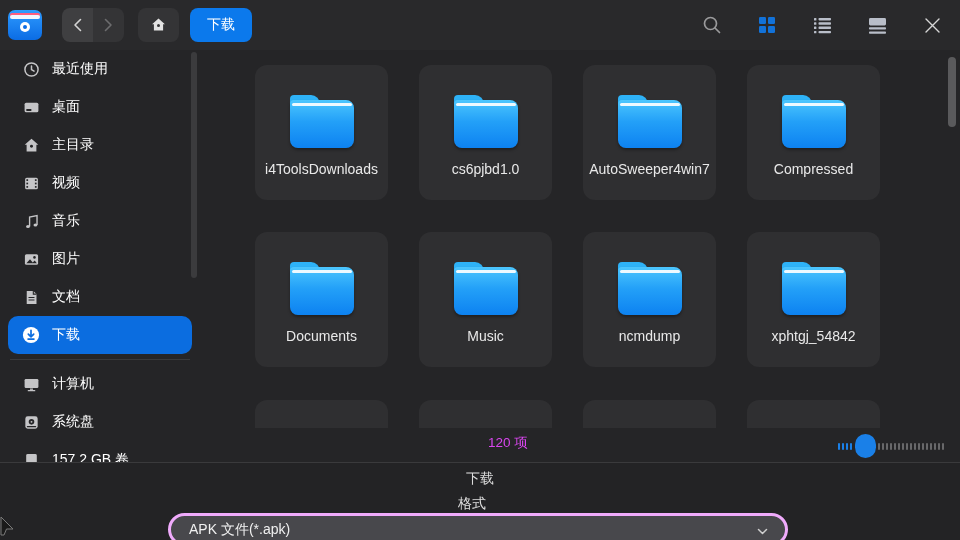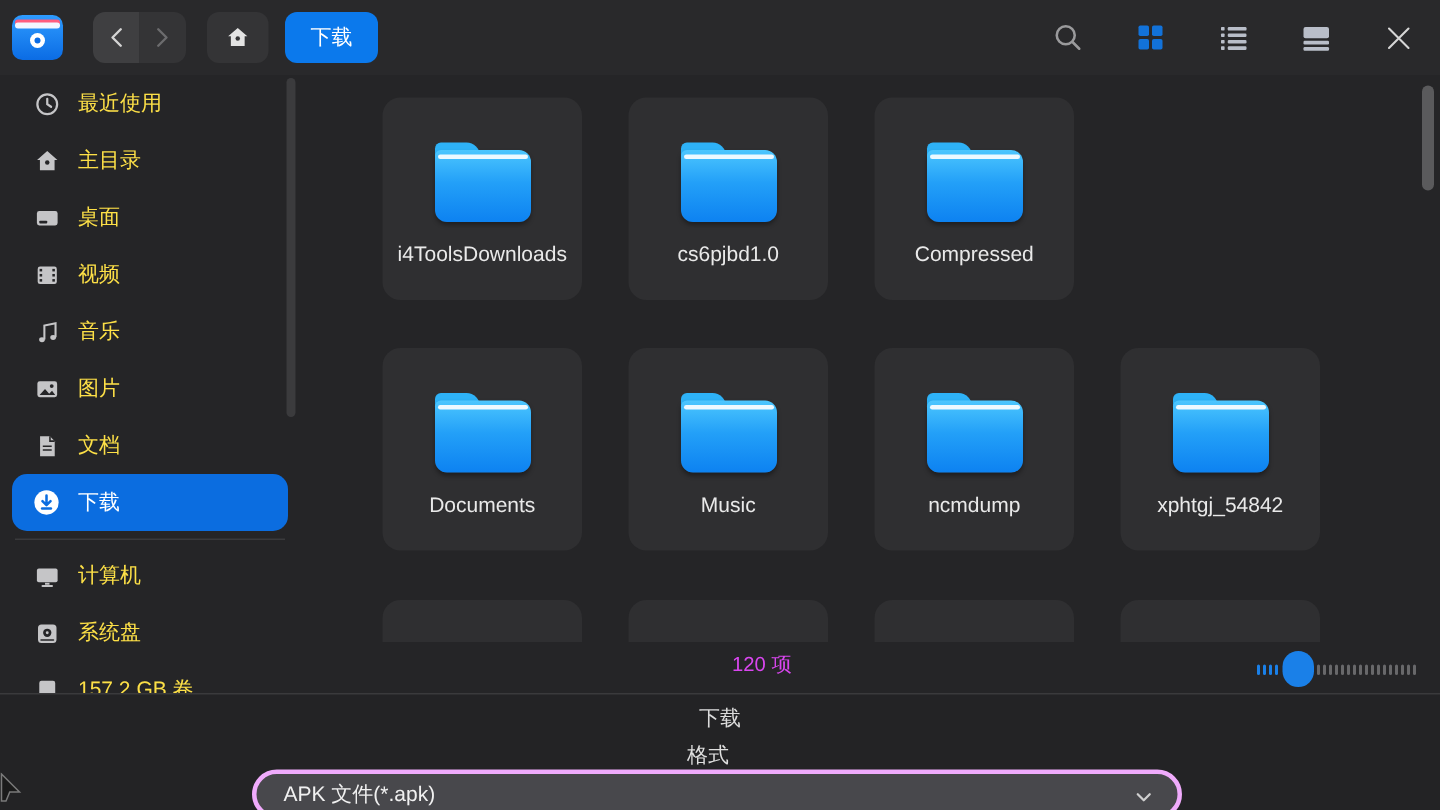--- a/index.html
+++ b/index.html
@@ -17,21 +17,21 @@
   .navbtn.back { background:#3f3f41; }
   .navbtn.fwd { background:#343436; }
   .homebtn { margin-left:14px; width:41px; height:34px; border-radius:8px; background:#343436; display:flex; align-items:center; justify-content:center; }
   .crumb { margin-left:11px; height:34px; min-width:62px; padding:0 14px; border-radius:8px; background:#0b79ec; color:#ffffff; font-size:14px; display:flex; align-items:center; justify-content:center; }
   .tb-right { margin-left:auto; display:flex; align-items:center; gap:23px; margin-right:12px; }
   .tb-icon { width:32px; height:32px; display:flex; align-items:center; justify-content:center; }
 
   
   .body { position:absolute; top:50px; left:0; right:0; bottom:78px; display:flex; overflow:hidden; }
   .sidebar { position:relative; width:200px; flex:0 0 auto; overflow:hidden; }
-  .side-item { height:38px; margin:0 8px; border-radius:10px; display:flex; align-items:center; color:#fde047; font-size:14px; }
+  .side-item { height:38px; margin:0 8px; border-radius:10px; display:flex; align-items:center; color:#ffffff; font-size:14px; }
   .side-item .ic { width:18px; height:18px; margin-left:14px; margin-right:12px; display:flex; align-items:center; justify-content:center; flex:0 0 auto; }
   .side-item.selected { background:#0b6de0; color:#ffffff; }
   .side-sep { height:1px; background:#3a3a3c; margin:5px 10px; }
   .side-scroll { position:absolute; top:2px; left:191px; width:6px; height:226px; border-radius:3px; background:#3b3b3d; }
 
   
   .filearea { position:relative; flex:1; overflow:hidden; }
   .gridzone { position:absolute; top:0; left:0; right:0; height:378px; overflow:hidden; }
   .grow { display:flex; column-gap:34px; padding-left:55px;gap:31px; }
   .grow.r1 { margin-top:15px; }
@@ -151,34 +151,34 @@
             <svg width="17" height="17" viewBox="0 0 16 16">
               <circle cx="8" cy="8" r="6.2" stroke="#c5c5c7" stroke-width="1.4" fill="none"></circle>
               <path d="M8 4.6V8l2.4 1.6" stroke="#c5c5c7" stroke-width="1.4" fill="none" stroke-linecap="round"></path>
             </svg>
           </span>
         <span>最近使用</span>
       </div>
       <div class="side-item">
         <span class="ic">
             <svg width="17" height="17" viewBox="0 0 16 16">
+              <rect x="1.5" y="3.5" width="13" height="9" rx="1.5" fill="#c5c5c7"></rect>
+              <rect x="3" y="9.5" width="5" height="1.8" rx="0.6" fill="#252527"></rect>
+            </svg>
+          </span>
+        <span>桌面</span>
+      </div>
+      <div class="side-item">
+        <span class="ic">
+            <svg width="17" height="17" viewBox="0 0 16 16">
               <path d="M8 1.6 1.6 7.2h1.8v6.4h9.2V7.2h1.8Z" fill="#c5c5c7"></path>
               <circle cx="8" cy="8.8" r="1.4" fill="#252527"></circle>
             </svg>
           </span>
         <span>主目录</span>
-      </div>
-      <div class="side-item">
-        <span class="ic">
-            <svg width="17" height="17" viewBox="0 0 16 16">
-              <rect x="1.5" y="3.5" width="13" height="9" rx="1.5" fill="#c5c5c7"></rect>
-              <rect x="3" y="9.5" width="5" height="1.8" rx="0.6" fill="#252527"></rect>
-            </svg>
-          </span>
-        <span>桌面</span>
       </div>
       <div class="side-item">
         <span class="ic">
             <svg width="17" height="17" viewBox="0 0 16 16">
               <rect x="2" y="2.5" width="12" height="11" rx="1.5" fill="#c5c5c7"></rect>
               <g fill="#252527">
                 <rect x="3.2" y="4" width="1.6" height="1.6"></rect>
                 <rect x="3.2" y="7.2" width="1.6" height="1.6"></rect>
                 <rect x="3.2" y="10.4" width="1.6" height="1.6"></rect>
                 <rect x="11.2" y="4" width="1.6" height="1.6"></rect>
@@ -281,20 +281,28 @@
                 <div class="fbody"></div>
               </div>
             <div class="flabel">cs6pjbd1.0</div>
           </div>
           <div class="tile">
             <div class="folder">
                 <div class="ftab"></div>
                 <div class="fstripe"></div>
                 <div class="fbody"></div>
               </div>
+            <div class="flabel">AutoSweeper4win7</div>
+          </div>
+          <div class="tile">
+            <div class="folder">
+                <div class="ftab"></div>
+                <div class="fstripe"></div>
+                <div class="fbody"></div>
+              </div>
             <div class="flabel">Compressed</div>
           </div>
         </div>
         <div class="grow r2">
           <div class="tile">
             <div class="folder">
                 <div class="ftab"></div>
                 <div class="fstripe"></div>
                 <div class="fbody"></div>
               </div>

